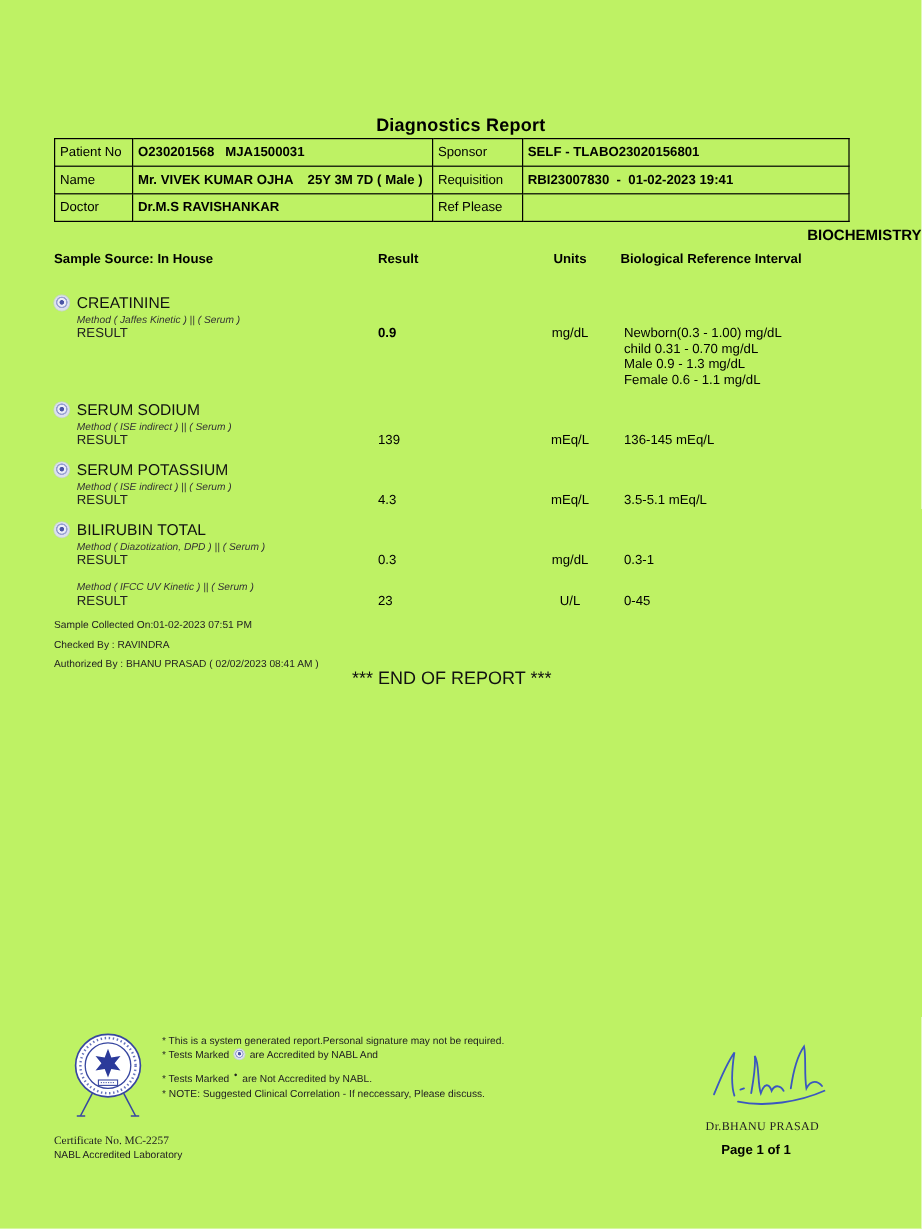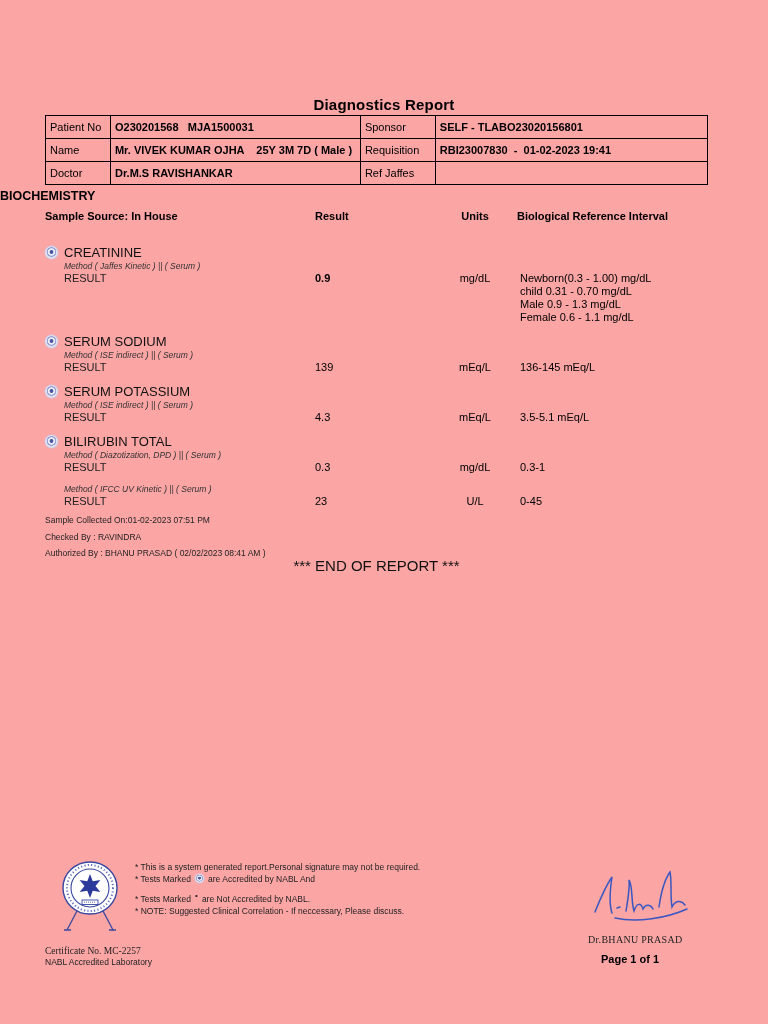--- a/index.html
+++ b/index.html
@@ -1,31 +1,31 @@
 <!DOCTYPE html>
 <html><head>
 <meta charset="utf-8">
 <style>
   * { margin:0; padding:0; box-sizing:border-box; }
   html,body { background:#ffffff; }
   body { font-family:"Liberation Sans", sans-serif; color:#000; }
-  .page { position:relative; width:768px; height:1024px; background:#fca5a5; overflow:hidden; }
+  .page { position:relative; width:768px; height:1024px; background:#bef264; overflow:hidden; }
 
   .report-title { position:absolute; top:96px; left:0; width:768px; text-align:center;
     font-size:15px; font-weight:bold; letter-spacing:.2px; }
 
   table.ptable { position:absolute; top:115px; left:45px; width:663px; border-collapse:collapse; }
   table.ptable td { border:1px solid #000; height:23px; font-size:11px; padding:2px 4px;
     vertical-align:middle; white-space:pre; overflow:hidden;margin-top:21px; }
   table.ptable { border:1.5px solid #000; }
   td.lbl { font-weight:normal; }
   td.val { font-weight:bold; }
   .w1{width:65px;} .w2{width:250px;} .w3{width:75px;} .w4{width:273px;}
 
-  .section-heading { position:absolute; top:189px; left:0; width:768px; text-align:left;
+  .section-heading { position:absolute; top:189px; left:0; width:768px; text-align:right;
     font-size:12.5px; font-weight:bold; }
 
   .col-headers { position:absolute; top:210px; left:45px; width:663px; height:14px; font-size:11px; font-weight:bold; }
   .col-headers .ch-source{ position:absolute; left:0; }
   .col-headers .ch-result{ position:absolute; left:270px; }
   .col-headers .ch-units{ position:absolute; left:385px; width:90px; text-align:center; }
   .col-headers .ch-ref{ position:absolute; left:472px; }
 
   .tests { position:absolute; top:245px; left:45px; width:663px; }
   .test { margin-bottom:10px; }
@@ -78,21 +78,21 @@
     </tr>
     <tr>
       <td class="lbl">Name</td>
       <td class="val">Mr. VIVEK KUMAR OJHA    25Y 3M 7D ( Male )</td>
       <td class="lbl">Requisition</td>
       <td class="val">RBI23007830  -  01-02-2023 19:41</td>
     </tr>
     <tr>
       <td class="lbl">Doctor</td>
       <td class="val">Dr.M.S RAVISHANKAR</td>
-      <td class="lbl">Ref Jaffes</td>
+      <td class="lbl">Ref Please</td>
       <td class="val"></td>
     </tr>
   </tbody>
     </table>
 
   <div class="section-heading">BIOCHEMISTRY</div>
 
   <div class="col-headers">
     <span class="ch-source">Sample Source: In House</span>
     <span class="ch-result">Result</span>

